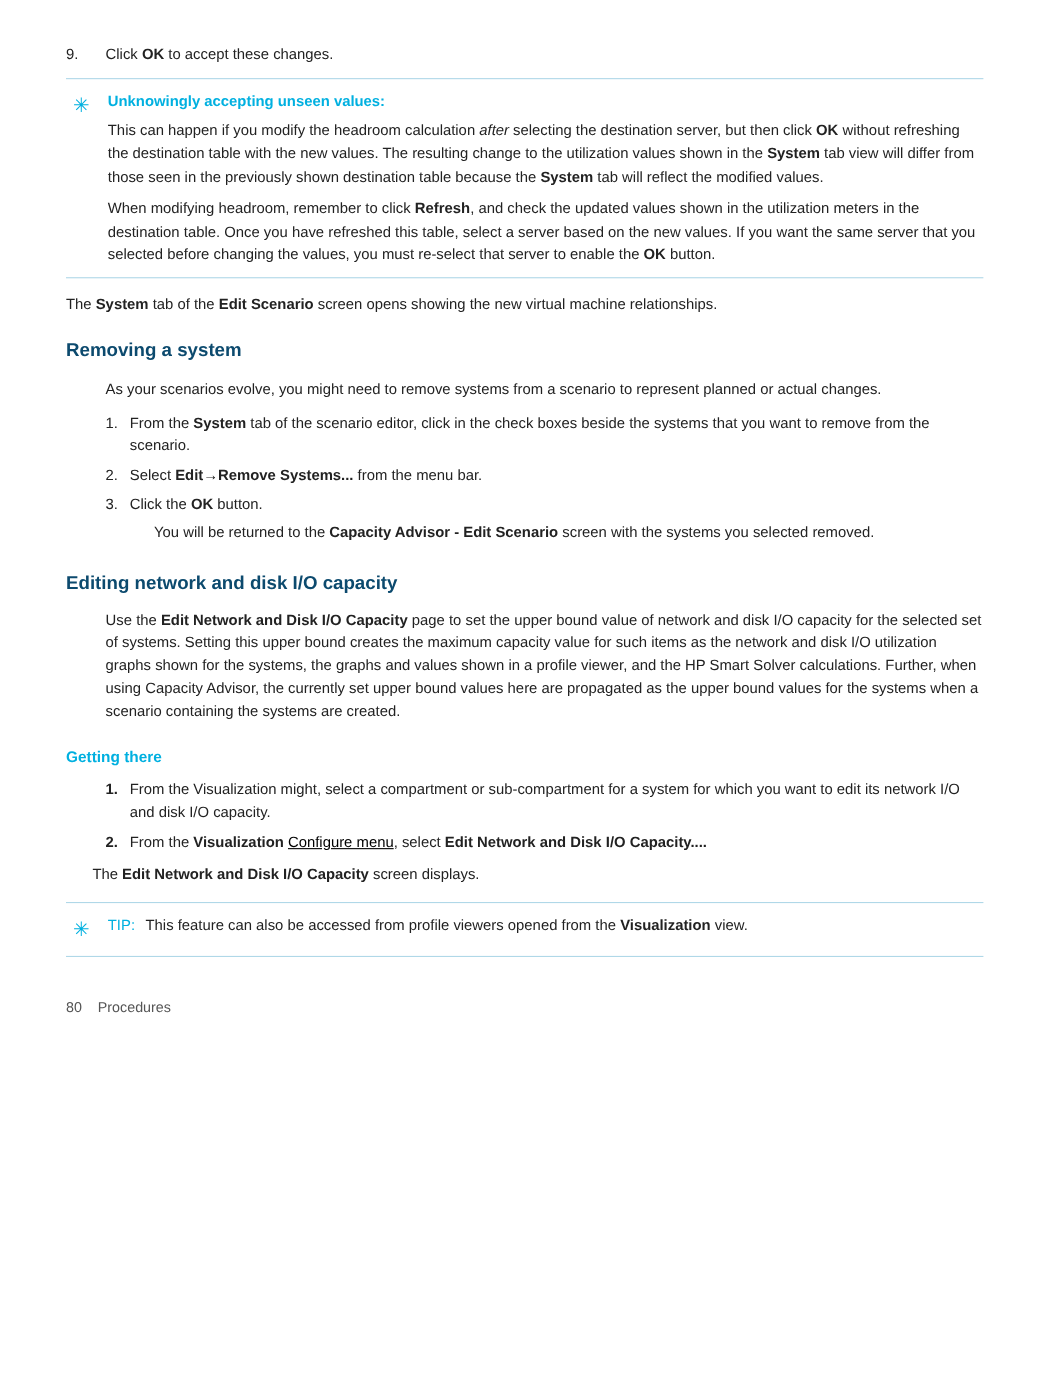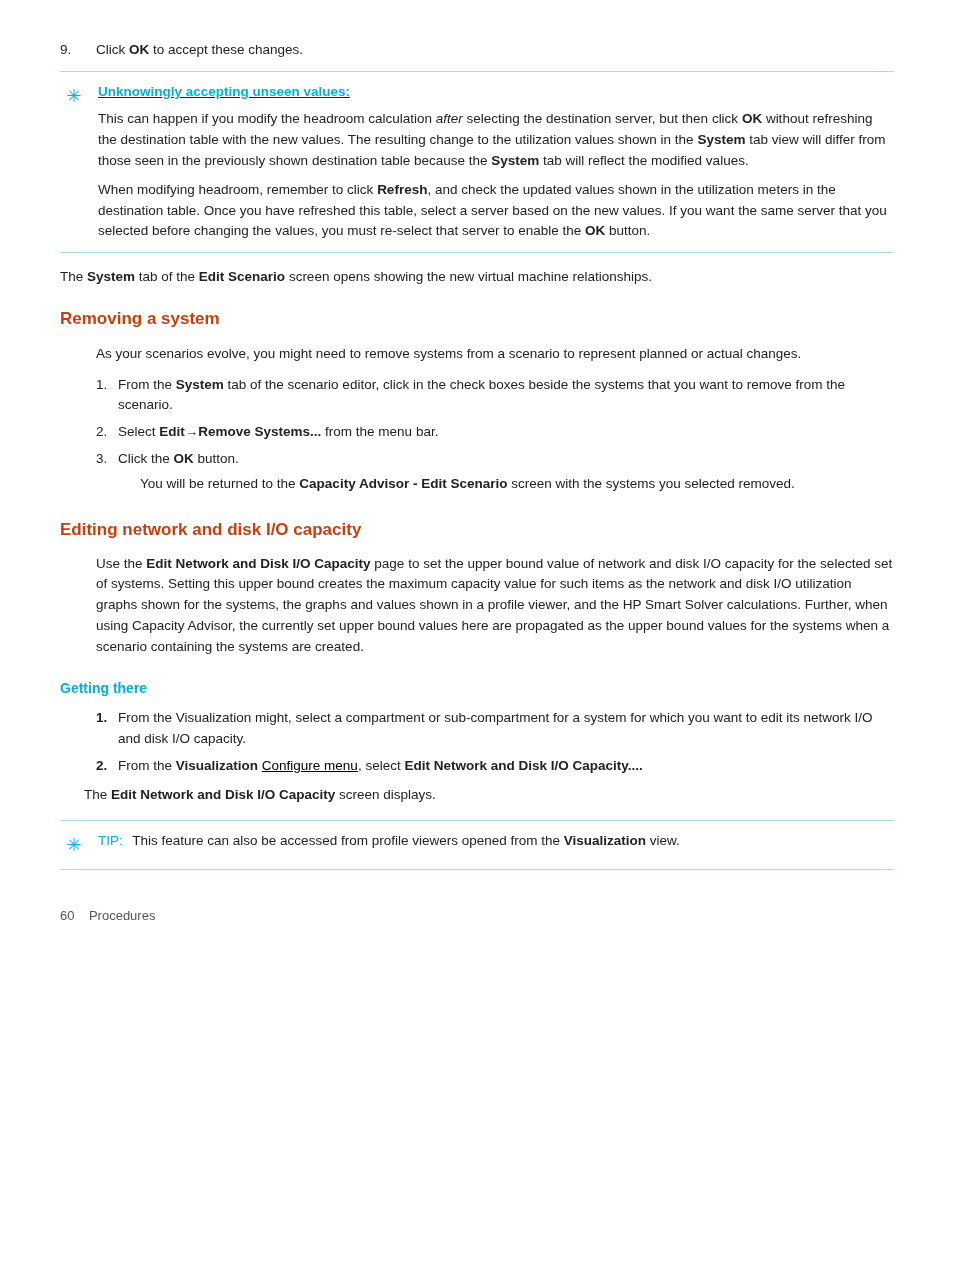--- a/index.html
+++ b/index.html
@@ -29,21 +29,21 @@
       text-align: center;
     }
     .tip-label {
       color: #00b0e0;
       font-weight: normal;
       margin-right: 6px;
     }
     .tip-text { flex: 1; }
 
     .section-heading {
-      color: #c2410c;
+      color: #0c4a6e;
       font-size: 17px;
       font-weight: bold;
       margin-bottom: 10px;
       margin-top: 18px;
     }
     .sub-heading {
       color: #00b0e0;
       font-size: 14px;
       font-weight: bold;
       margin-bottom: 6px;
@@ -99,21 +99,21 @@
 <div class="intro-step">
   <div class="intro-step-row">
     <span class="sn">9.</span>
     <span>Click <b>OK</b> to accept these changes.</span>
   </div>
 </div>
 
 <div class="tip-block">
   <div class="tip-icon">✳</div>
   <div class="tip-text">
-    <div style="margin-bottom:6px;text-decoration:underline;">
+    <div style="margin-bottom:6px;">
       <span class="note-title">Unknowingly accepting unseen values:</span>
     </div>
     <p style="margin-bottom:8px;">
       This can happen if you modify the headroom calculation <i>after</i> selecting the destination server, but then click <b>OK</b> without refreshing the destination table with the new values. The resulting change to the utilization values shown in the <b>System</b> tab view will differ from those seen in the previously shown destination table because the <b>System</b> tab will reflect the modified values.
     </p>
     <p>
       When modifying headroom, remember to click <b>Refresh</b>, and check the updated values shown in the utilization meters in the destination table. Once you have refreshed this table, select a server based on the new values. If you want the same server that you selected before changing the values, you must re-select that server to enable the <b>OK</b> button.
     </p>
   </div>
 </div>
@@ -178,15 +178,15 @@
   <div class="tip-block">
     <div class="tip-icon">✳</div>
     <div class="tip-text">
       <span class="tip-label">TIP:</span>
       <span>This feature can also be accessed from profile viewers opened from the <b>Visualization</b> view.</span>
     </div>
   </div>
 </div>
 
 <div class="page-footer">
-  <span>60</span>&nbsp;&nbsp;&nbsp;
+  <span>80</span>&nbsp;&nbsp;&nbsp;
   <span>Procedures</span>
 </div>
 
 </body></html>

